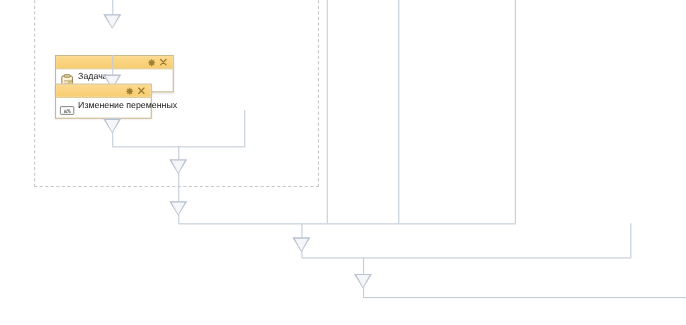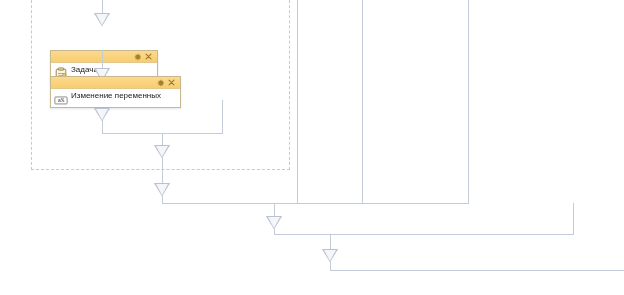--- a/index.html
+++ b/index.html
@@ -159,21 +159,21 @@
           <path d="M9.5 9.5l2.5-2.5 2 2-2.5 2.5z" fill="#f6c95e" stroke="#8a7a52" stroke-width="0.7"></path>
         </svg>
       </span>
       <span class="node-label">Задача</span>
     </div>
   </div>
 
   <div class="conn-v" style="left:102px; top:50px; height:26px;"></div>
   <div class="arrow-down" style="left:94px; top:68px;"></div>
 
-  <div class="node" style="left:50px; top:76px; width:131px; height:32px;">
+  <div class="node" style="left:50px; top:76px; width:88px; height:32px;">
     <div class="node-header">
       <span class="hdr-btn">
         <svg width="8" height="8" viewBox="0 0 16 16" aria-hidden="true">
           <path fill="#9a7a2e" d="M8 5.2a2.8 2.8 0 1 0 0 5.6 2.8 2.8 0 0 0 0-5.6zm0 4.2a1.4 1.4 0 1 1 0-2.8 1.4 1.4 0 0 1 0 2.8z"></path>
           <path fill="#9a7a2e" d="M14 8.9v-1.8l-1.7-.3a4.6 4.6 0 0 0-.5-1.2l1-1.4-1.3-1.3-1.4 1a4.6 4.6 0 0 0-1.2-.5L8.6 1.7H6.8l-.3 1.7a4.6 4.6 0 0 0-1.2.5l-1.4-1-1.3 1.3 1 1.4c-.2.4-.4.8-.5 1.2L1.4 7.1v1.8l1.7.3c.1.4.3.8.5 1.2l-1 1.4 1.3 1.3 1.4-1c.4.2.8.4 1.2.5l.3 1.7h1.8l.3-1.7c.4-.1.8-.3 1.2-.5l1.4 1 1.3-1.3-1-1.4c.2-.4.4-.8.5-1.2L14 8.9z" opacity="0.85"></path>
         </svg>
       </span>
       <span class="hdr-btn">
         <svg width="7" height="7" viewBox="0 0 10 10" aria-hidden="true">
           <path stroke="#9a7a2e" stroke-width="1.6" stroke-linecap="round" d="M1.5 1.5l7 7M8.5 1.5l-7 7"></path>

